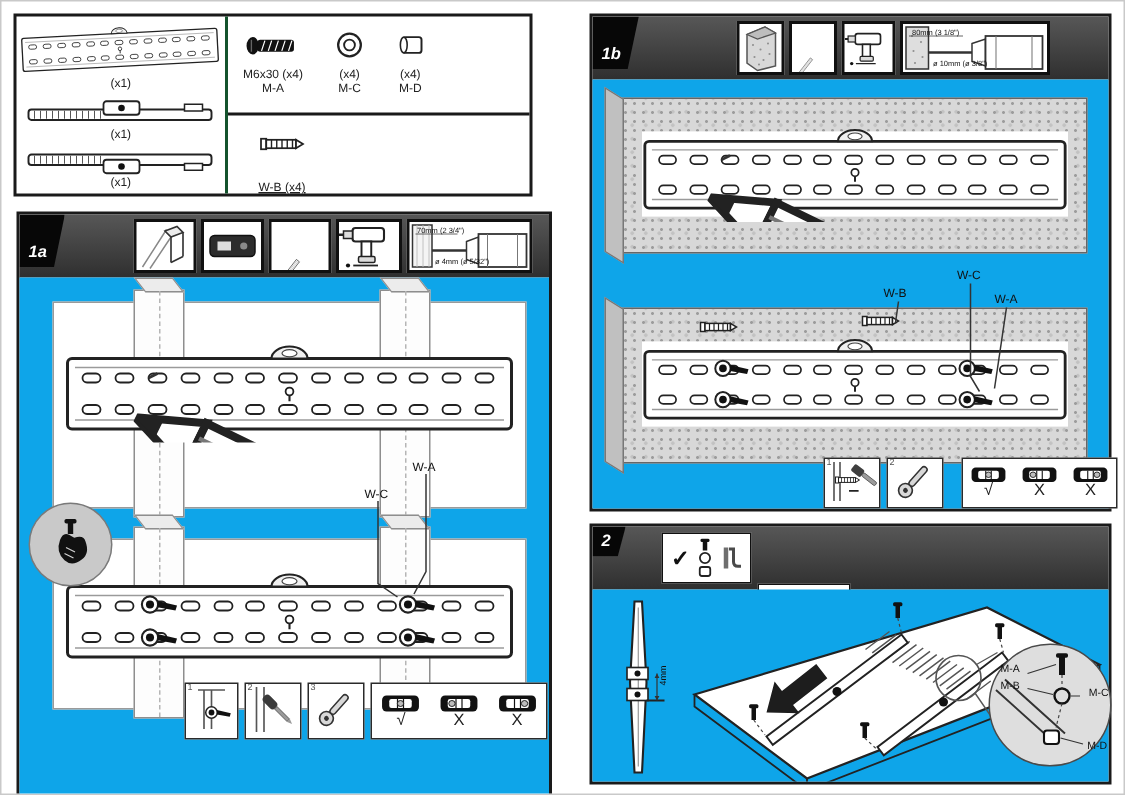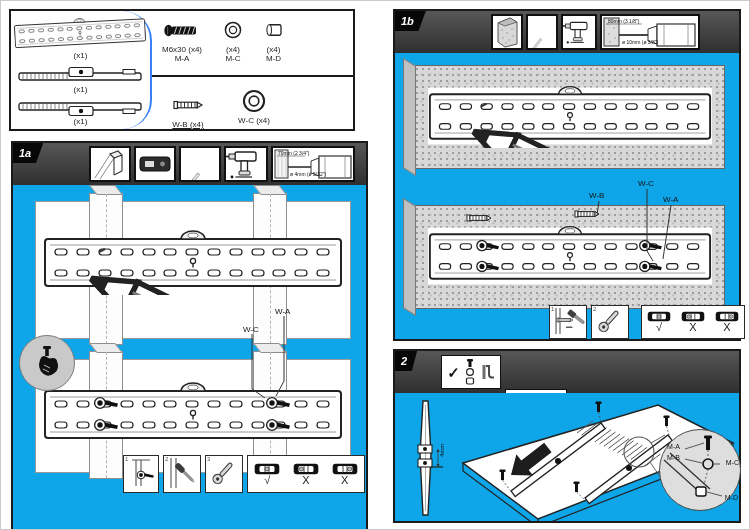--- a/index.html
+++ b/index.html
@@ -2,21 +2,21 @@
 <html><head>
 <meta charset="utf-8">
 <style>
   html,body{margin:0;padding:0;background:#fff;}
   #app{position:relative;width:750px;height:530px;background:#fff;border:1px solid #c9c9c9;
        box-sizing:border-box;font-family:"Liberation Sans",sans-serif;color:#222;overflow:hidden;}
   .abs{position:absolute;}
   .panel{position:absolute;border:2px solid #1a1a1a;background:#fff;box-sizing:border-box;}
   .hdr{position:absolute;left:0;top:0;right:0;height:42px;background:linear-gradient(180deg,#575757,#2f2f2f);}
   .chip{position:absolute;left:0;top:0;height:20px;background:#070707;color:#fff;
-        font:italic bold 11px/20px "Liberation Sans",sans-serif;padding:0 12px 0 6px;
+        font:italic bold 11px/20px "Liberation Sans",sans-serif;padding:15px 12px 0 6px;
         clip-path:polygon(0 0,100% 0,76% 100%,0 100%);}
   .hboxes{position:absolute;top:3px;display:flex;gap:3px;}
   .hbox{background:#fff;border:2px solid #101010;height:36px;box-sizing:border-box;position:relative;overflow:hidden;}
   .content{position:absolute;left:0;right:0;top:42px;bottom:0;background:#0ea5e9;}
   .qty{font-size:8px;text-align:center;display:block;}
   .cell{display:flex;flex-direction:column;align-items:center;justify-content:flex-start;box-sizing:border-box;padding-top:4px;}
   .cell .ic{height:30px;display:flex;align-items:center;justify-content:center;}
   .cell .tx{font-size:8px;line-height:9px;text-align:center;}
   .stud{position:absolute;width:34px;background:#fdfdfd;border:1.5px solid #8e8e8e;box-sizing:border-box;}
   .stud::before{content:"";position:absolute;left:3px;top:-9px;width:24px;height:8px;background:#ececec;
@@ -200,21 +200,21 @@
           <circle cx="20" cy="20" r="0.7"></circle>
         <circle cx="13" cy="27" r="0.7"></circle>
       </g>
     </symbol>
   </defs>
 </svg>
 
 <div id="app">
 
   <div class="panel" style="left:8px;top:8px;width:346px;height:122px;display:flex;">
-    <div style="width:139px;border-right:2px solid #3b82f6;position:relative;border-radius:29px;">
+    <div style="width:139px;border-right:2px solid #14532d;position:relative;">
       <svg class="abs" style="left:3px;top:7px;transform:rotate(-3deg);" width="132" height="30" viewBox="0 0 300 64" preserveAspectRatio="none">
           <use href="#sy-plate"></use>
         </svg>
       <span class="qty abs" style="left:0;top:40px;width:100%;">(x1)</span>
       <svg class="abs" style="left:6px;top:54px;" width="126" height="20" viewBox="0 0 126 20">
           <use href="#sy-tvbracket"></use>
         </svg>
       <span class="qty abs" style="left:0;top:74px;width:100%;">(x1)</span>
       <svg class="abs" style="left:6px;top:87px;transform:scaleY(-1);" width="126" height="20" viewBox="0 0 126 20">
           <use href="#sy-tvbracket"></use>
@@ -245,35 +245,27 @@
           <span class="ic">
               <svg width="18" height="14" viewBox="0 0 20 16">
                 <use href="#sy-spacer"></use>
               </svg>
             </span>
           <span class="tx">(x4)</span>
           <span class="tx">M-D</span>
         </div>
       </div>
       <div style="position:absolute;left:0;right:0;top:66px;bottom:0;display:flex;">
-        <div class="cell" style="width:72px;justify-content:flex-end;text-decoration:underline;">
+        <div class="cell" style="width:72px;justify-content:space-between;text-decoration:underline;">
           <span class="ic">
               <svg width="34" height="14" viewBox="0 0 26 12">
                 <use href="#sy-anchor"></use>
               </svg>
             </span>
           <span class="tx">W-B (x4)</span>
-        </div>
-        <div class="cell" style="width:60px;justify-content:center;">
-          <span class="ic">
-              <svg width="24" height="24" viewBox="0 0 20 20">
-                <use href="#sy-washer"></use>
-              </svg>
-            </span>
-          <span class="tx">W-C (x4)</span>
         </div>
       </div>
     </div>
   </div>
 
   <div class="panel" style="left:10px;top:140px;width:357px;height:484px;">
     <div class="hdr">
       <span class="chip">1a</span>
       <div class="hboxes" style="left:76px;">
         <div class="hbox" style="width:42px;">

